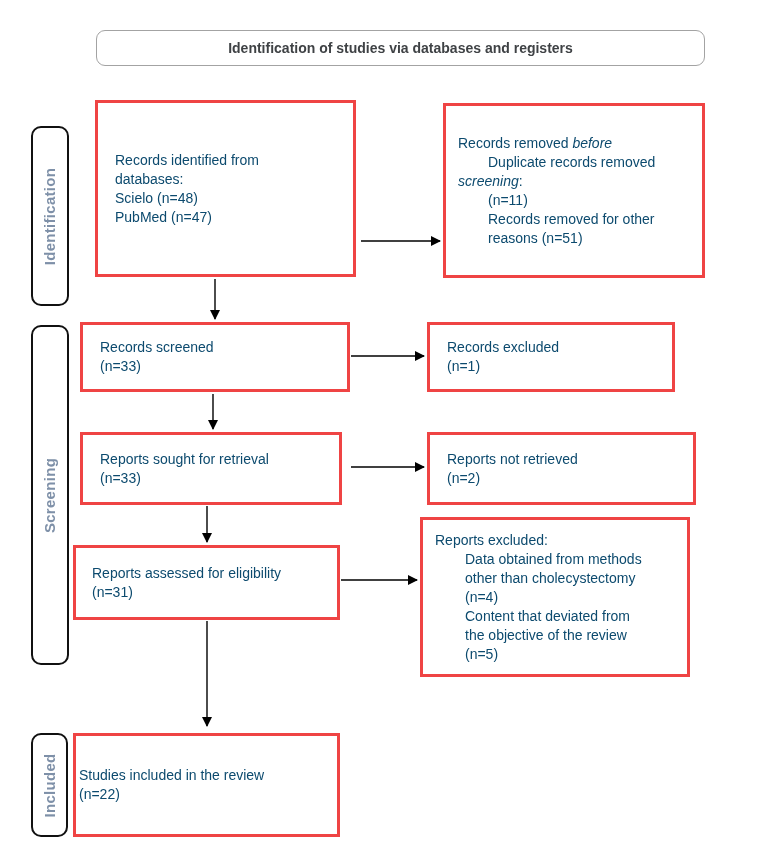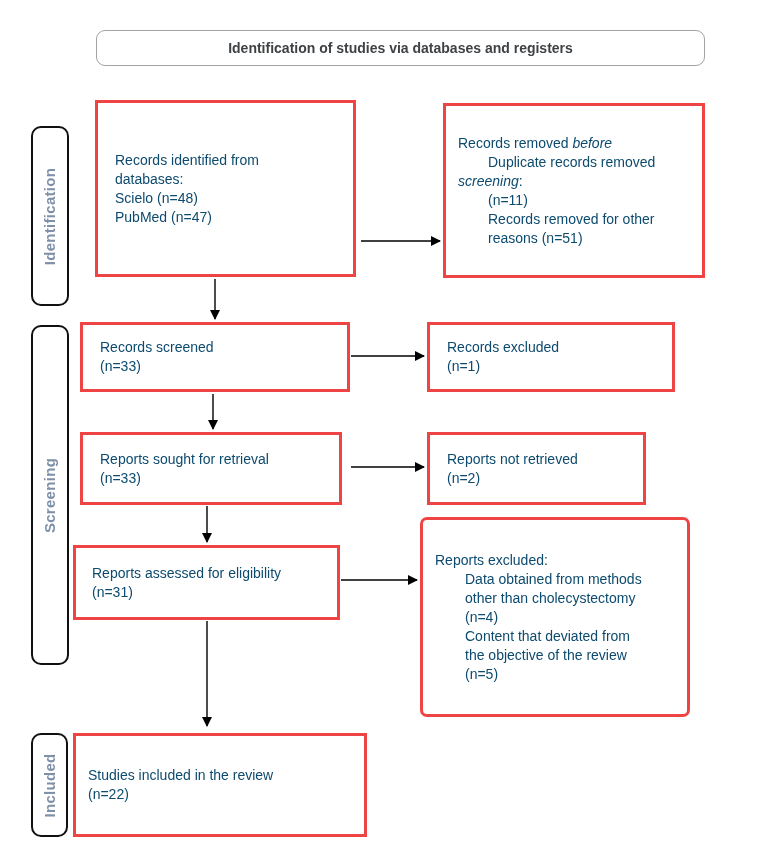--- a/index.html
+++ b/index.html
@@ -62,24 +62,24 @@
     color: #0c4a6e;
   }
   .box .line { white-space: nowrap; }
   .box .indent { margin-left: 30px; }
   .it { font-style: italic; }
   .box-identified      { left: 95px;  top: 100px; width: 261px; height: 177px; padding-left: 17px; }
   .box-removed         { left: 443px; top: 103px; width: 262px; height: 175px; padding-left: 12px; }
   .box-screened        { left: 80px;  top: 322px; width: 270px; height: 70px;  padding-left: 17px; }
   .box-excluded        { left: 427px; top: 322px; width: 248px; height: 70px;  padding-left: 17px; }
   .box-sought          { left: 80px;  top: 432px; width: 262px; height: 73px;  padding-left: 17px; }
-  .box-not-retrieved   { left: 427px; top: 432px; width: 219px; height: 73px;  padding-left: 17px; }
+  .box-not-retrieved   { left: 427px; top: 432px; width: 269px; height: 73px;  padding-left: 17px; }
   .box-assessed        { left: 73px;  top: 545px; width: 267px; height: 75px;  padding-left: 16px; }
-  .box-reports-excluded{ left: 420px; top: 517px; width: 270px; height: 200px; padding-left: 12px; border-radius: 7px; }
-  .box-included        { left: 73px;  top: 733px; width: 294px; height: 104px; padding-left: 12px; }
+  .box-reports-excluded{ left: 420px; top: 517px; width: 270px; height: 160px; padding-left: 12px; }
+  .box-included        { left: 73px;  top: 733px; width: 267px; height: 104px; padding-left: 3px; }
 </style>
 </head>
 <body>
 
 <div class="canvas">
 
   <svg class="arrows" viewBox="0 0 761 854">
     <defs>
       <marker id="ah" markerUnits="userSpaceOnUse" markerWidth="11" markerHeight="10" viewBox="0 0 10 10" refX="9" refY="5" orient="auto">
         <path d="M0,0 L10,5 L0,10 z" fill="#000000"></path>

